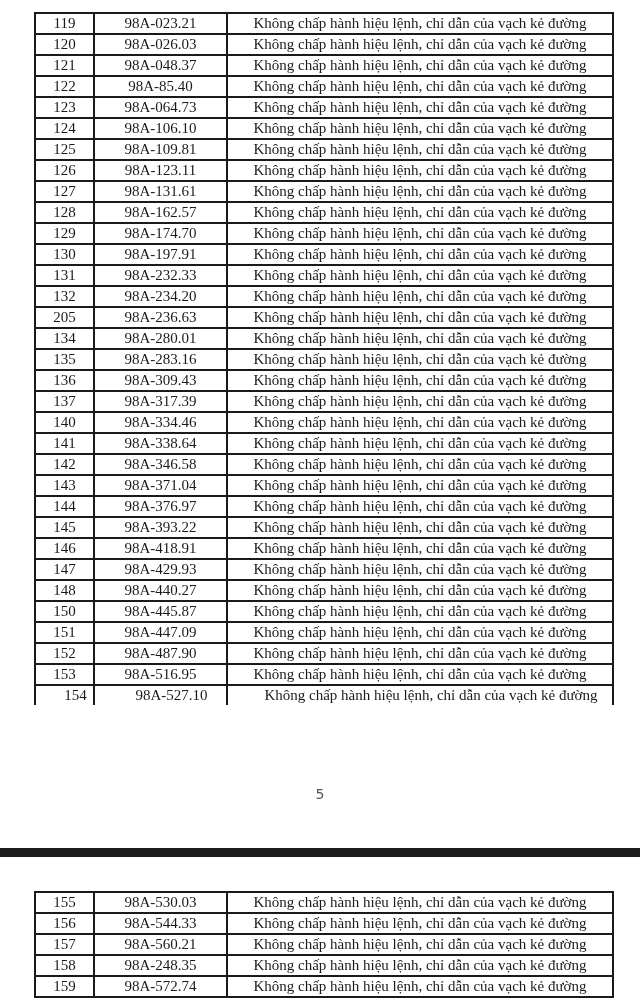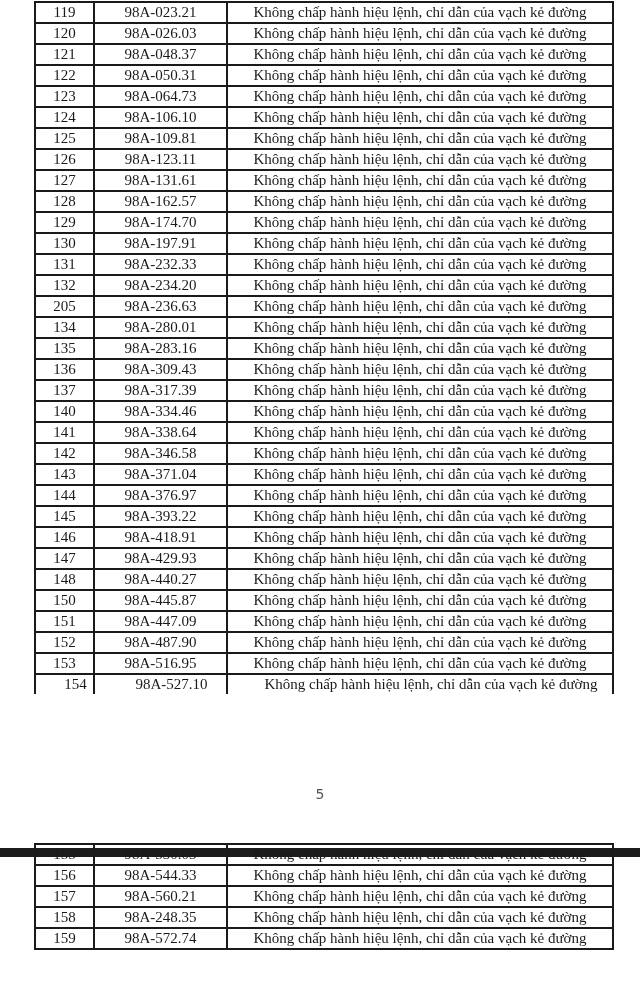--- a/index.html
+++ b/index.html
@@ -9,28 +9,28 @@
   }
   .table-wrap { position: absolute; left: 34px; width: 580px; }
   table { border-collapse: collapse; width: 100%; table-layout: fixed; }
   td {
     border: 2px solid #1a1a1a; font-size: 15px; line-height: 17px; height: 17px;
     padding: 1px 2px; text-align: center; white-space: nowrap; overflow: hidden;
   }
   td.c1 { width: 53px; }
   td.c2 { width: 127px; }
   td.c3 { text-align: center; }
-  #t1 { top: 1px; height: 760px; overflow: hidden; }
+  #t1 { top: 12px; height: 760px; overflow: hidden; }
   #t1 table tr:last-child td { border-bottom: none; padding-left: 24px; }
   #page-num {
     position: absolute; top: 786px; left: 0; width: 640px; text-align: center;
     font-family: "DejaVu Sans", sans-serif; font-size: 14px; color: #555;
   }
   #page-bar { position: absolute; top: 848px; left: 0; width: 640px; height: 9px; background: #1c1c1c; }
-  #t2 { top: 843px; }
+  #t2 { top: 891px; }
 </style>
 </head>
 <body>
 
 <div id="t1" class="table-wrap">
   <table>
       <tbody id="tb1">
         <tr>
           <td class="c1">119</td>
           <td class="c2">98A-023.21</td>
@@ -41,21 +41,21 @@
           <td class="c2">98A-026.03</td>
           <td class="c3">Không chấp hành hiệu lệnh, chỉ dẫn của vạch kẻ đường</td>
         </tr>
         <tr>
           <td class="c1">121</td>
           <td class="c2">98A-048.37</td>
           <td class="c3">Không chấp hành hiệu lệnh, chỉ dẫn của vạch kẻ đường</td>
         </tr>
         <tr>
           <td class="c1">122</td>
-          <td class="c2">98A-050.31</td>
+          <td class="c2">98A-85.40</td>
           <td class="c3">Không chấp hành hiệu lệnh, chỉ dẫn của vạch kẻ đường</td>
         </tr>
         <tr>
           <td class="c1">123</td>
           <td class="c2">98A-064.73</td>
           <td class="c3">Không chấp hành hiệu lệnh, chỉ dẫn của vạch kẻ đường</td>
         </tr>
         <tr>
           <td class="c1">124</td>
           <td class="c2">98A-106.10</td>

